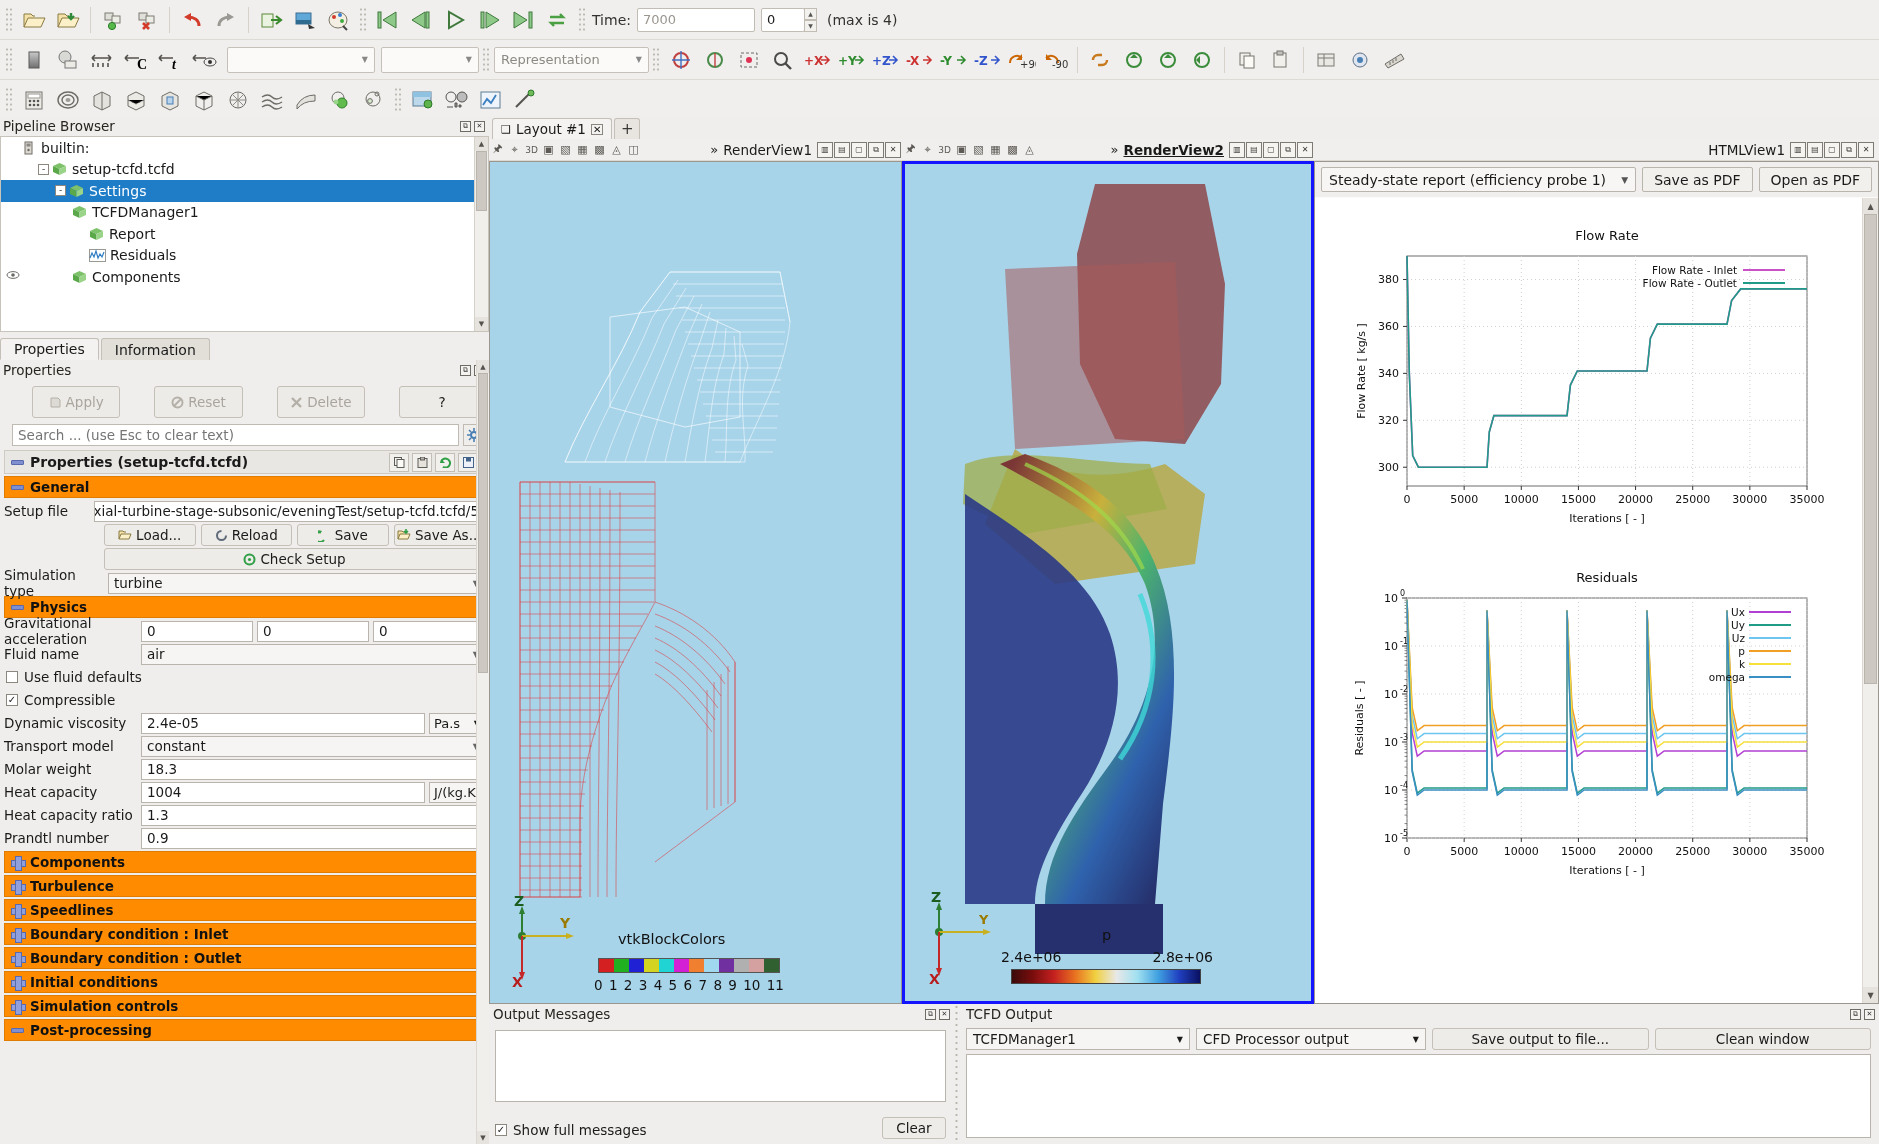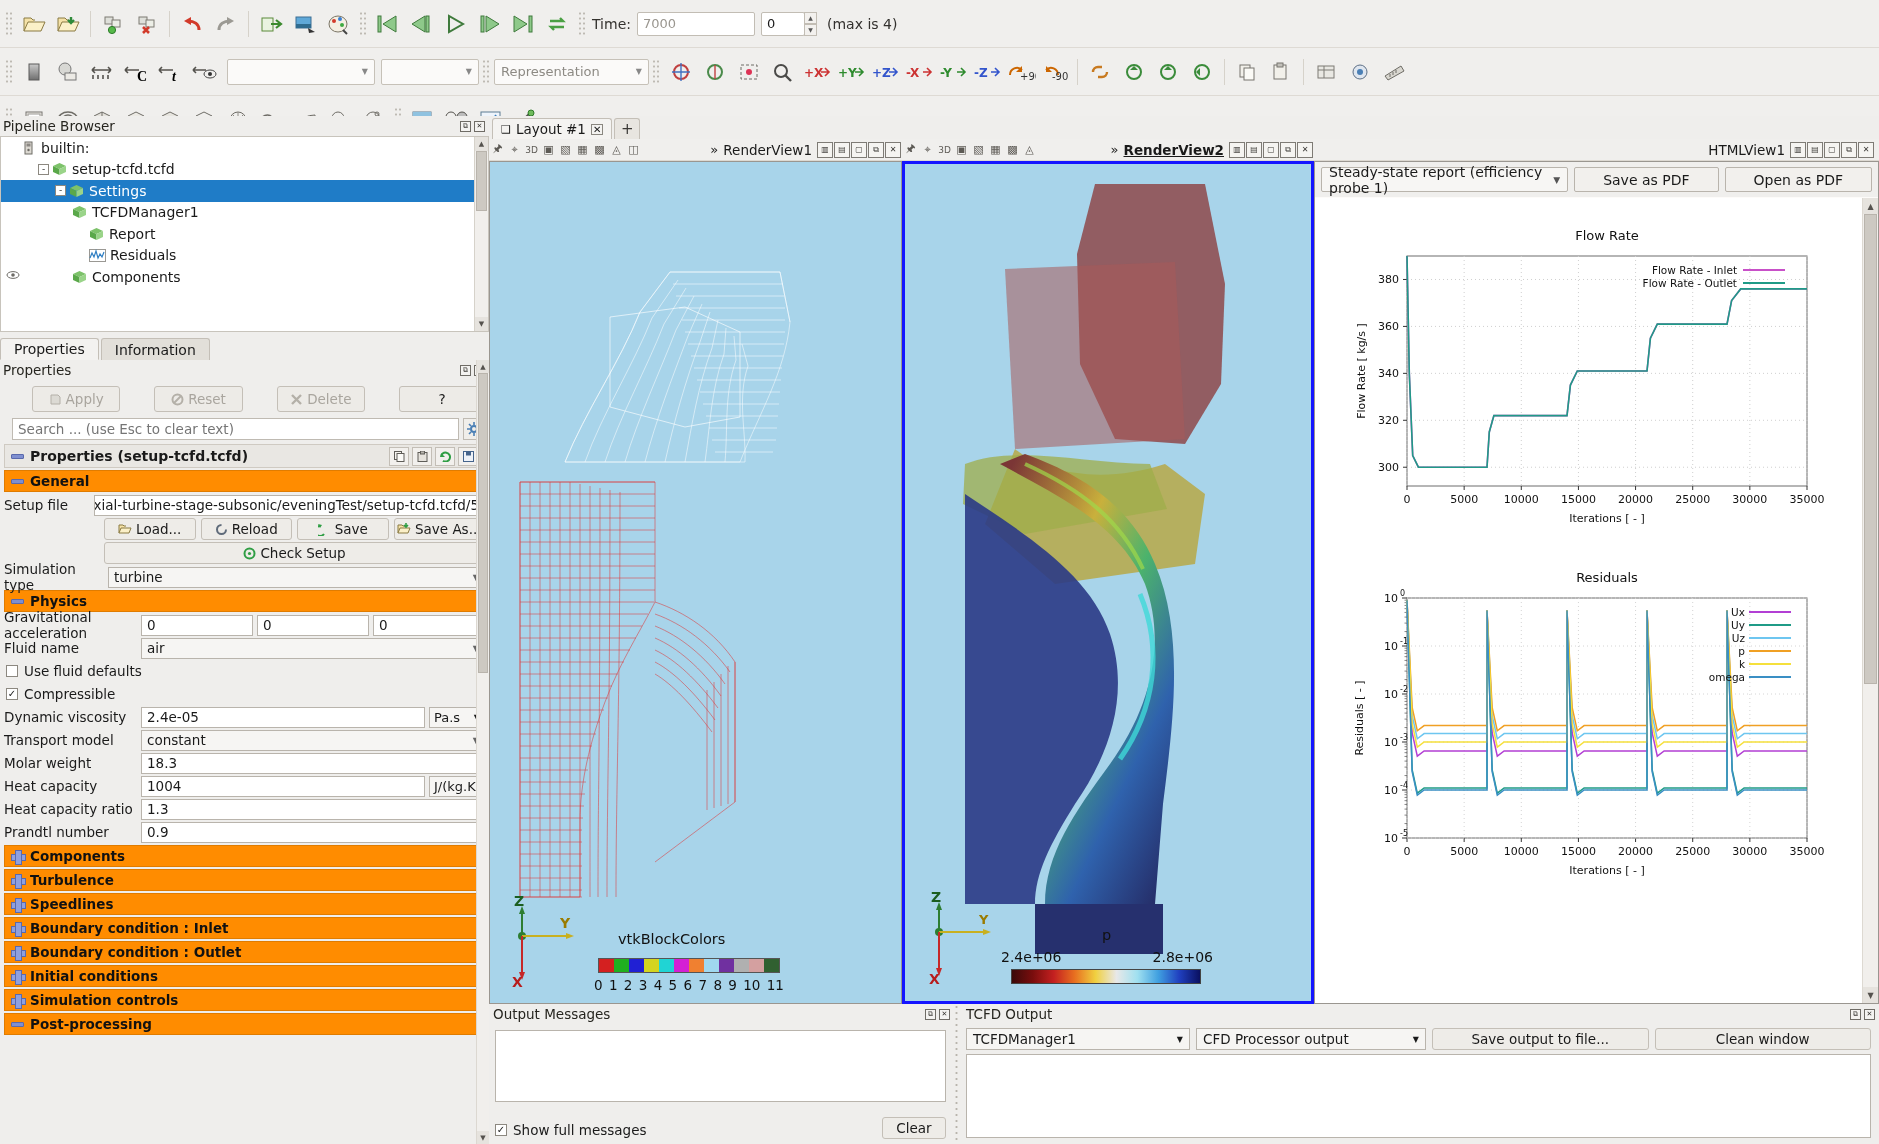--- a/index.html
+++ b/index.html
@@ -7,21 +7,21 @@
   body {
     width:1879px; height:1144px; overflow:hidden;
     font-family:"DejaVu Sans","Liberation Sans",sans-serif;
     font-size:14px; color:#1a1a1a;
     background:#efeeec;
   }
   .app { position:relative; width:1879px; height:1144px; }
 
   
   .toolbar-row {
-    height:48px; background:#f0efed; border-bottom:1px solid #dedad4;
+    height:40px; background:#f0efed; border-bottom:1px solid #dedad4;
     display:flex; align-items:center; padding:0 2px; gap:0;
   }
   .tb-btn {
     width:34px; height:34px; display:flex; align-items:center; justify-content:center;
     border:1px solid transparent; border-radius:3px; font-size:17px; color:#4a4a46;
   }
   .tb-btn svg { display:block; }
   .grip { width:9px; height:26px; margin:0 3px;
     background-image:radial-gradient(circle, #b8b4ac 1px, transparent 1.2px);
     background-size:4px 5px; opacity:.9; }
@@ -71,21 +71,21 @@
   .pl-scroll .arrow { height:14px; display:flex; align-items:center; justify-content:center; font-size:7px; color:#55524e; background:#e6e3de;}
   .pl-scroll .thumb { position:absolute; top:14px; height:60px; left:1px; right:1px; background:#cdc9c2; border:1px solid #b9b4ac;}
 
   .tabs-row { position:absolute; top:220px; left:0; width:489px; height:24px; display:flex; align-items:flex-end; }
   .ptab { height:22px; padding:0 13px; font-size:14px; display:flex; align-items:center;
      border:1px solid #c4bfb7; border-bottom:none; background:#e2dfd9; border-radius:3px 3px 0 0; margin-right:2px;}
   .ptab.active { background:#f3f2f0; border-bottom:1px solid #f3f2f0; }
 
   .props-panel { position:absolute; top:244px; left:0; width:489px; bottom:0; background:#efeeec; }
   .prop-btnbar { display:flex; gap:6px; padding:6px 4px 4px 4px; }
-  .pbtn { flex:1; height:26px; border:1px solid #c4bfb7; background:#edebe7; border-radius:3px;
+  .pbtn { flex:1; height:32px; border:1px solid #c4bfb7; background:#edebe7; border-radius:3px;
     display:flex; align-items:center; justify-content:center; gap:4px; font-size:13.5px; color:#a9a59e;margin-left:28px;}
   .pbtn.help { flex:0 0 86px; color:#1a1a1a; }
   .searchbar { margin:2px 4px 4px 12px; display:flex; gap:4px; }
   .searchbar input { flex:1; height:22px; border:1px solid #bfbab2; background:#fff; padding:0 5px;
     font-size:13.5px; color:#6e6b66; font-family:inherit;}
   .sgear { width:22px; height:22px; border:1px solid #bfbab2; background:#f0eeea;
     display:flex; align-items:center; justify-content:center;}
   .prop-head {
     margin:2px 4px; height:24px; background:#e9e7e3; border:1px solid #cfcac2;
     display:flex; align-items:center; padding:0 6px; font-weight:bold; font-size:14px; gap:6px;}
@@ -138,21 +138,21 @@
   .render-view{position:relative;background:#a8d4ea;border:1px solid #9a9690;}
   .render-view.sel{border:3px solid #1414ff;}
   .legend-title{position:absolute;font-size:14.5px;color:#111;}
   .cb-ticks{position:absolute;font-size:13.5px;color:#111;display:flex;justify-content:space-between;}
 
   
   .html-view{position:relative;background:#fdfbf9;border:1px solid #9a9690;}
   .hv-toolbar{display:flex;align-items:center;gap:6px;padding:5px 6px;background:#f0efed;}
   .hv-combo{flex:1;height:25px;border:1px solid #b9b4ac;background:#f7f6f4;display:flex;align-items:center;
     justify-content:space-between;padding:0 7px;font-size:14px;border-radius:2px;}
-  .hv-btn{height:25px;padding:0 28px;border:1px solid #b9b4ac;background:#f2f0ed;border-radius:2px;
+  .hv-btn{height:25px;padding:0 11px;border:1px solid #b9b4ac;background:#f2f0ed;border-radius:2px;
     display:flex;align-items:center;font-size:14px;}
   .hv-body{position:absolute;top:36px;left:0;right:0;bottom:0;background:#fff;overflow:hidden;}
   .hv-scroll{position:absolute;right:0;top:36px;width:16px;bottom:0;background:#f1efec;border-left:1px solid #ddd9d2;}
   .hv-scroll .arrow{height:16px;display:flex;align-items:center;justify-content:center;font-size:8px;color:#55524e;background:#e6e3de;}
   .hv-scroll .thumb{position:absolute;top:16px;left:1px;right:1px;height:470px;background:#cdc9c2;border:1px solid #b9b4ac;}
 
   
   .bottom{position:absolute;left:0;right:0;bottom:0;height:140px;background:#efeeec;display:flex;}
   .om{width:465px;position:relative;}
   .tcfd{flex:1;position:relative;}

